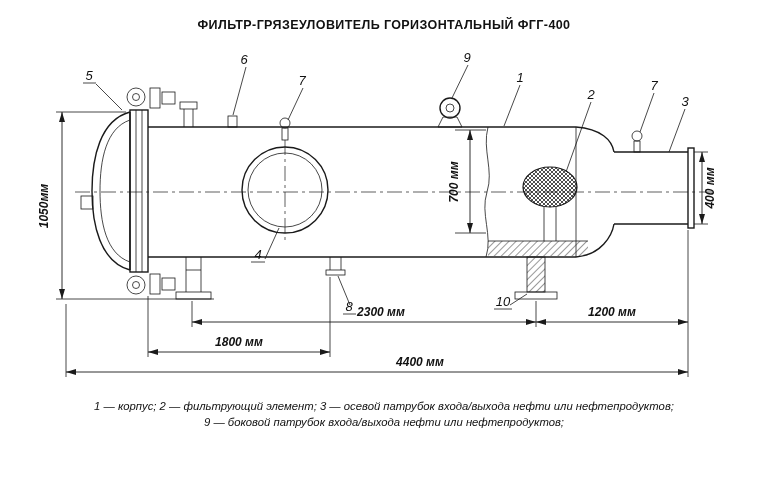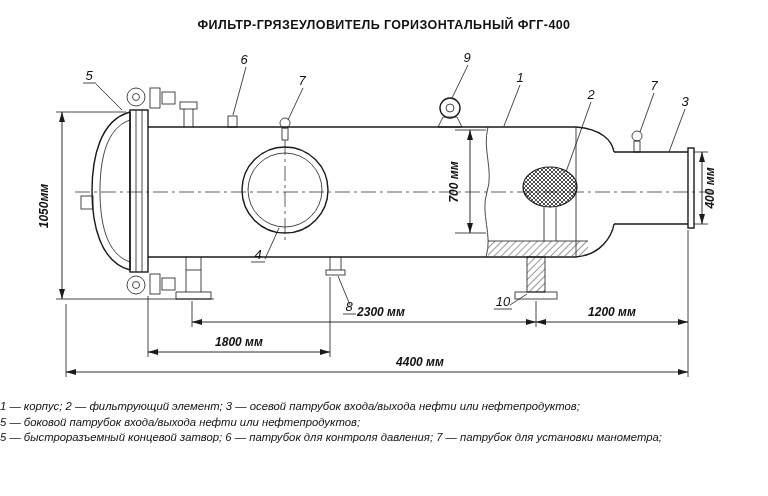--- a/index.html
+++ b/index.html
@@ -1,21 +1,21 @@
 <!DOCTYPE html>
 <html><head>
 <meta charset="utf-8">
 <style>
   * { margin:0; padding:0; box-sizing:border-box; }
   html,body { background:#ffffff; font-family:"Liberation Sans",sans-serif; }
   .canvas { position:relative; width:768px; height:496px; background:#fff; overflow:hidden;padding-left:44px; }
   .title { position:absolute; top:18px; left:0; width:100%; text-align:center;
            font-weight:bold; font-size:12.5px; letter-spacing:.4px; color:#111; }
   svg.drawing { position:absolute; top:0; left:0; }
-  .legend { position:absolute; top:399px; left:0; width:100%; 
+  .legend { position:absolute; top:399px; left:0; width:100%; text-align:center;
             font-style:italic; font-size:11.3px; line-height:15.6px; color:#111; }
   .thick { stroke:#1a1a1a; stroke-width:1.4; fill:none; }
   .thin  { stroke:#1a1a1a; stroke-width:0.8; fill:none; }
   .dimline { stroke:#1a1a1a; stroke-width:0.9; fill:none; }
   .cl { stroke:#1a1a1a; stroke-width:0.7; fill:none; stroke-dasharray:15 4 3 4; }
   .arrow { fill:#1a1a1a; stroke:none; }
   .dimtext { font-family:"Liberation Sans",sans-serif; font-style:italic; font-weight:700; font-size:12px; fill:#111; }
   .callout { font-family:"Liberation Sans",sans-serif; font-style:italic; font-size:13px; fill:#111; }
   .hatchfill { fill:url(#hatch); stroke:#1a1a1a; stroke-width:0.8; }
   .xhatchfill { fill:url(#xhatch); stroke:#1a1a1a; stroke-width:1.2; }
@@ -218,17 +218,16 @@
       <line class="thin" x1="66" y1="304" x2="66" y2="377"></line>
       <line class="dimline" x1="66" y1="372" x2="688" y2="372"></line>
       <polygon class="arrow" points="66,372 76,369 76,375"></polygon>
       <polygon class="arrow" points="688,372 678,369 678,375"></polygon>
       <text class="dimtext" x="420" y="366" text-anchor="middle">4400 мм</text>
     </g>
   </svg>
 
   <div class="legend">
     <div>1 — корпус; 2 — фильтрующий элемент; 3 — осевой патрубок входа/выхода нефти или нефтепродуктов;</div>
-    <div>5 — боковой патрубок входа/выхода нефти или нефтепродуктов;</div>
-    <div>5 — быстроразъемный концевой затвор; 6 — патрубок для контроля давления; 7 — патрубок для установки манометра;</div>
+    <div>9 — боковой патрубок входа/выхода нефти или нефтепродуктов;</div>
   </div>
 
 </div>
 
 </body></html>

